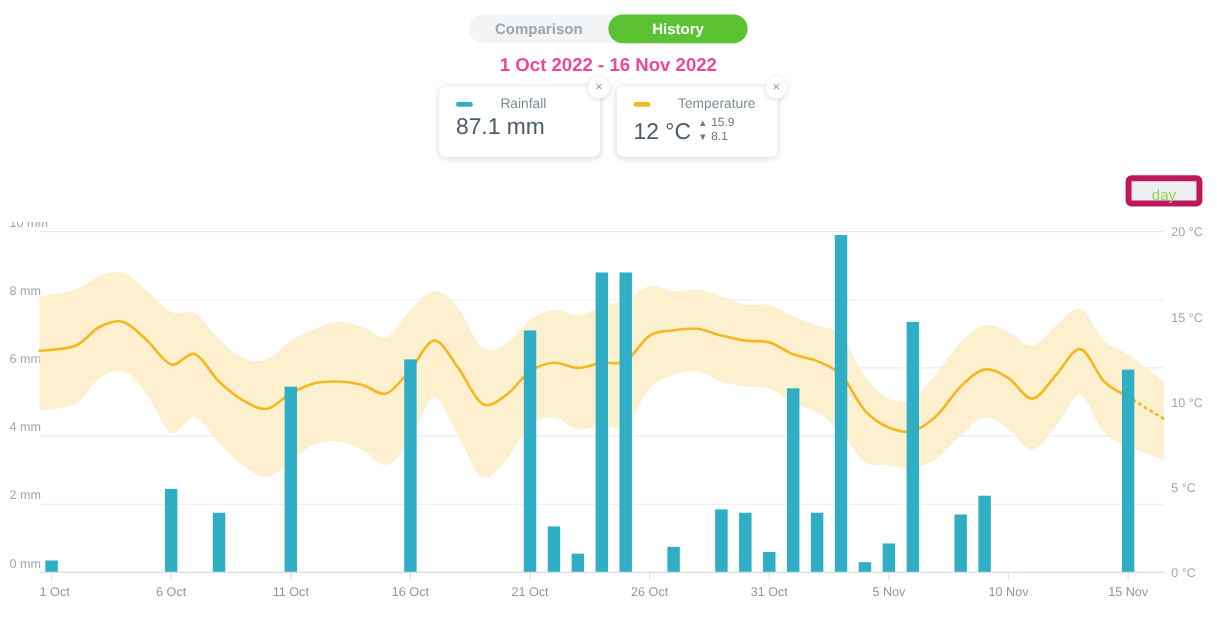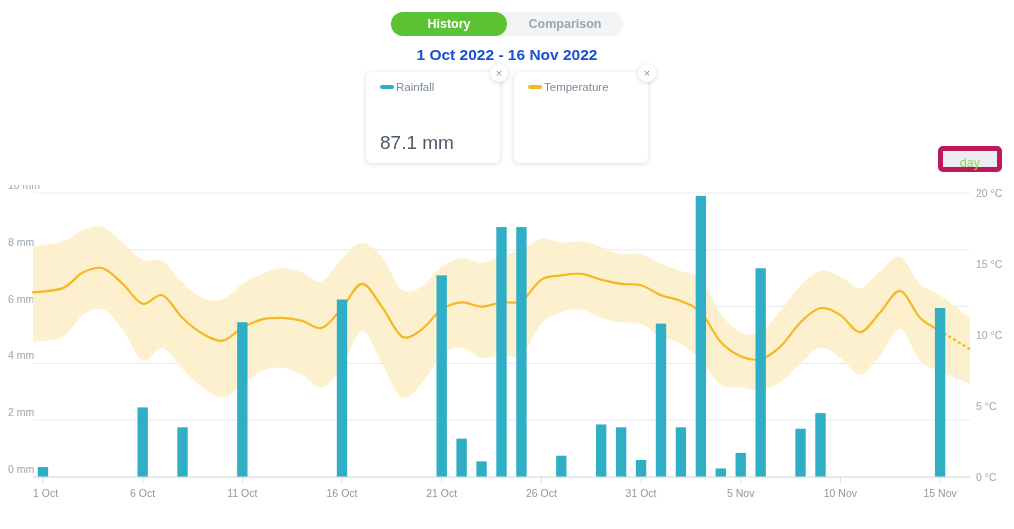--- a/index.html
+++ b/index.html
@@ -39,46 +39,46 @@
     background: #5bc234;
     color: #ffffff;
   }
 
   
   .date-range {
     position: absolute; left: 0; right: 0; top: 46px;
     text-align: center;
     font-size: 15.5px;
     font-weight: 700;
-    color: #1d4ed8;
+    color: #ec4899;
   }
 
   
   .cards {
     position: absolute; left: 50%; top: 72px;
     transform: translateX(-50%);
     display: flex;
     gap: 14px;
   }
   .card {
     position: relative;
     background: #ffffff;
     border-radius: 6px;
     box-shadow: 0 1px 5px rgba(60,80,100,0.20);
     padding: 9px 14px 10px 14px;
     min-width: 134px;
   }
   .card-head {
-    display: flex; align-items: center; gap: 2px;
+    display: flex; align-items: center; gap: 23px;
     margin-bottom: 4px;
   }
   .swatch { width: 14px; height: 4px; border-radius: 2px; display: block; }
   .card-title { font-size: 11.5px; color: #7d8b98; white-space: nowrap; }
   .card-body { display: flex; align-items: flex-end; gap: 6px; }
-  .card-value { font-size: 19px; color: #4b5b6b; line-height: 1.05; white-space: nowrap; margin-top: 36px; }
+  .card-value { font-size: 19px; color: #4b5b6b; line-height: 1.05; white-space: nowrap; }
   .minmax { display: flex; flex-direction: column; gap: 1px; padding-bottom: 1px; }
   .minmax-row { display: flex; align-items: center; gap: 3px; font-size: 10px; color: #6b7c8a; }
   .mm-ico { font-size: 8px; line-height: 1; color: #6b7c8a; }
   .card-close {
     position: absolute; top: -8px; right: -8px;
     width: 18px; height: 18px; border-radius: 50%;
     background: #ffffff;
     box-shadow: 0 1px 4px rgba(60,80,100,0.22);
     color: #8b98a4; font-size: 11px; line-height: 18px;
     text-align: center; cursor: pointer; user-select: none;
@@ -124,22 +124,22 @@
   
   .chart-area { position: absolute; left: 0; top: 185px; width: 1014px; height: 344px; }
   .chart-svg { display: block; }
   .ylabel { font-size: 10.5px; fill: #9aa7b2; font-family: "Liberation Sans", sans-serif; }
   .xlabel { font-size: 10.5px; fill: #8b98a4; font-family: "Liberation Sans", sans-serif; }
 </style>
 </head>
 <body>
 
 <div class="toggle-wrap">
+  <div class="toggle-btn">Comparison</div>
   <div class="toggle-btn active">History</div>
-  <div class="toggle-btn">Comparison</div>
 </div>
 
 <div class="date-range">1 Oct 2022 - 16 Nov 2022</div>
 
 <div class="cards">
 
   <div class="card">
     <div class="card-close">×</div>
     <div class="card-head">
       <span class="swatch" style="background:#2FAEC6"></span>
@@ -148,20 +148,33 @@
     <div class="card-body">
       <span class="card-value">87.1 mm</span>
     </div>
   </div>
 
   <div class="card">
     <div class="card-close">×</div>
     <div class="card-head">
       <span class="swatch" style="background:#F5B823"></span>
       <span class="card-title">Temperature</span>
+    </div>
+    <div class="card-body">
+      <span class="card-value">12 °C</span>
+      <span class="minmax">
+        <span class="minmax-row">
+          <span class="mm-ico">▲</span>
+          <span>15.9</span>
+        </span>
+        <span class="minmax-row">
+          <span class="mm-ico">▼</span>
+          <span>8.1</span>
+        </span>
+      </span>
     </div>
   </div>
 
 </div>
 
 <div class="toolbar">
 
 
 
   <div class="gran-btn">day</div>

